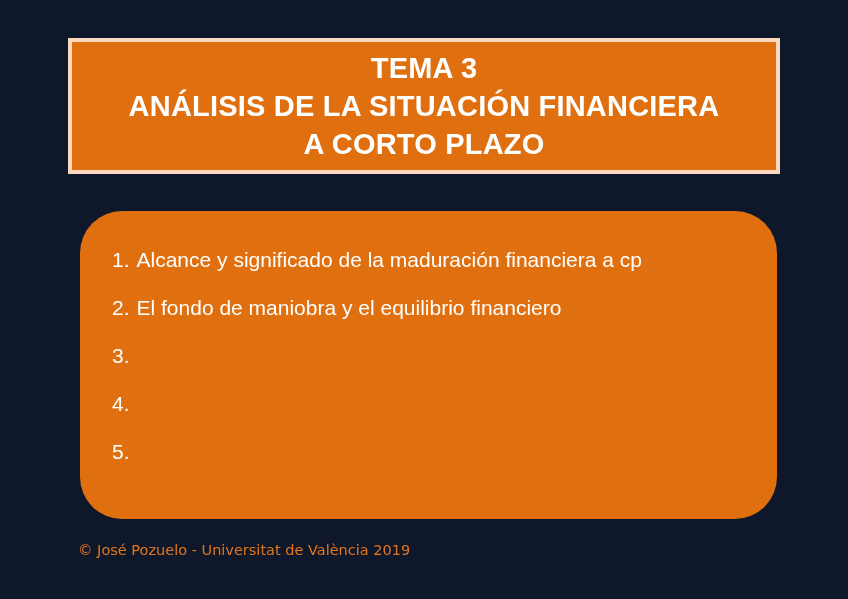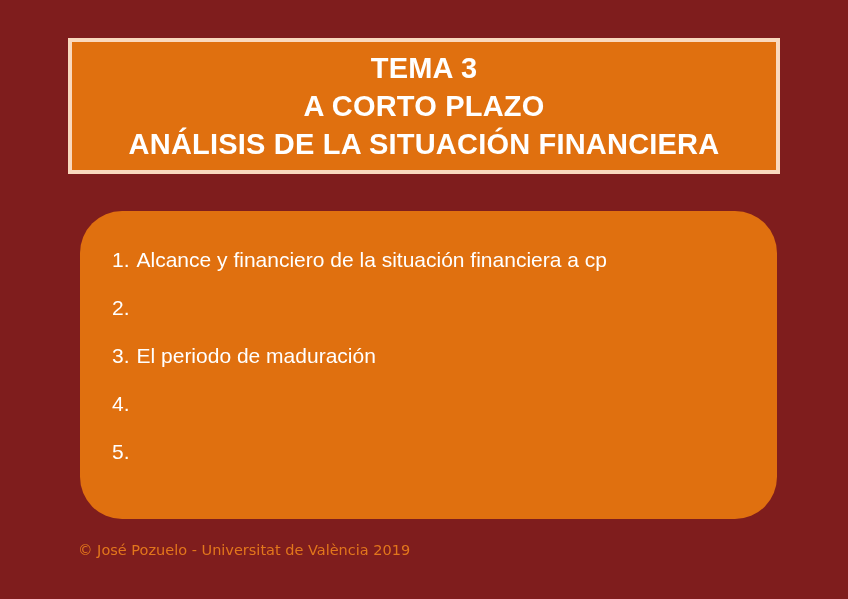--- a/index.html
+++ b/index.html
@@ -12,21 +12,21 @@
     height: 599px;
     background: #ffffff;
     font-family: "Liberation Sans", sans-serif;
     overflow: hidden;
     position: relative;
   }
 
   .slide {
     position: absolute;
     inset: 0;
-    background: #7f1d1d;
+    background: #0f172a;
   }
 
   
   .title-banner {
     position: absolute;
     left: 68px;
     top: 38px;
     width: 712px;
     height: 136px;
     box-sizing: border-box;
@@ -95,36 +95,36 @@
     text-align: center;
   }
 </style>
 </head>
 <body>
 
 <div class="slide">
 
   <div class="title-banner">
     <div class="title-line">TEMA 3</div>
+    <div class="title-line">ANÁLISIS DE LA SITUACIÓN FINANCIERA</div>
     <div class="title-line">A CORTO PLAZO</div>
-    <div class="title-line">ANÁLISIS DE LA SITUACIÓN FINANCIERA</div>
   </div>
 
   <div class="agenda-box">
     <ul class="agenda-list">
       <li class="agenda-item">
         <span class="agenda-num">1.</span>
-        <span class="agenda-text">Alcance y financiero de la situación financiera a cp</span>
+        <span class="agenda-text">Alcance y significado de la maduración financiera a cp</span>
       </li>
       <li class="agenda-item">
         <span class="agenda-num">2.</span>
+        <span class="agenda-text">El fondo de maniobra y el equilibrio financiero</span>
       </li>
       <li class="agenda-item">
         <span class="agenda-num">3.</span>
-        <span class="agenda-text">El periodo de maduración</span>
       </li>
       <li class="agenda-item">
         <span class="agenda-num">4.</span>
       </li>
       <li class="agenda-item">
         <span class="agenda-num">5.</span>
       </li>
     </ul>
   </div>
 

